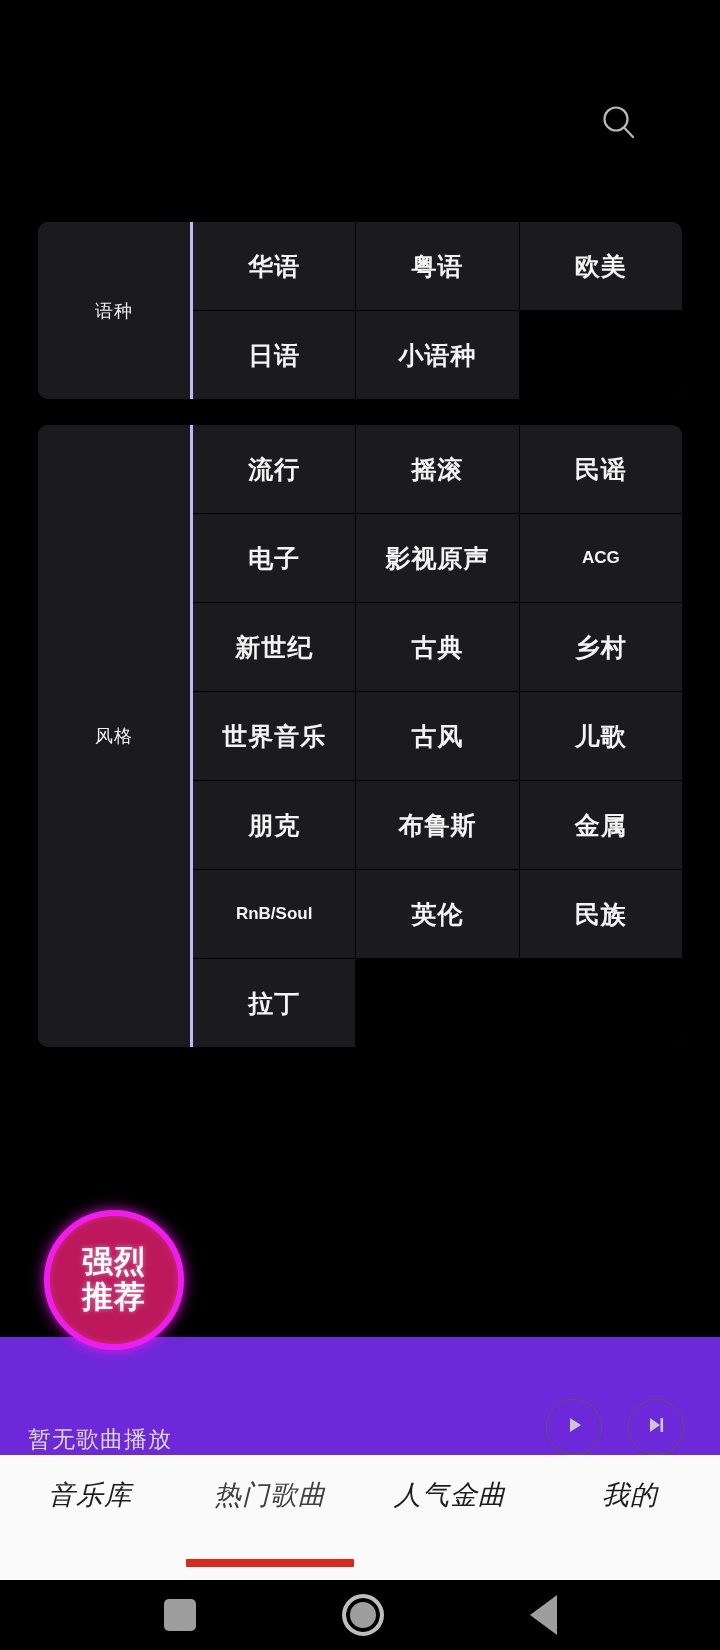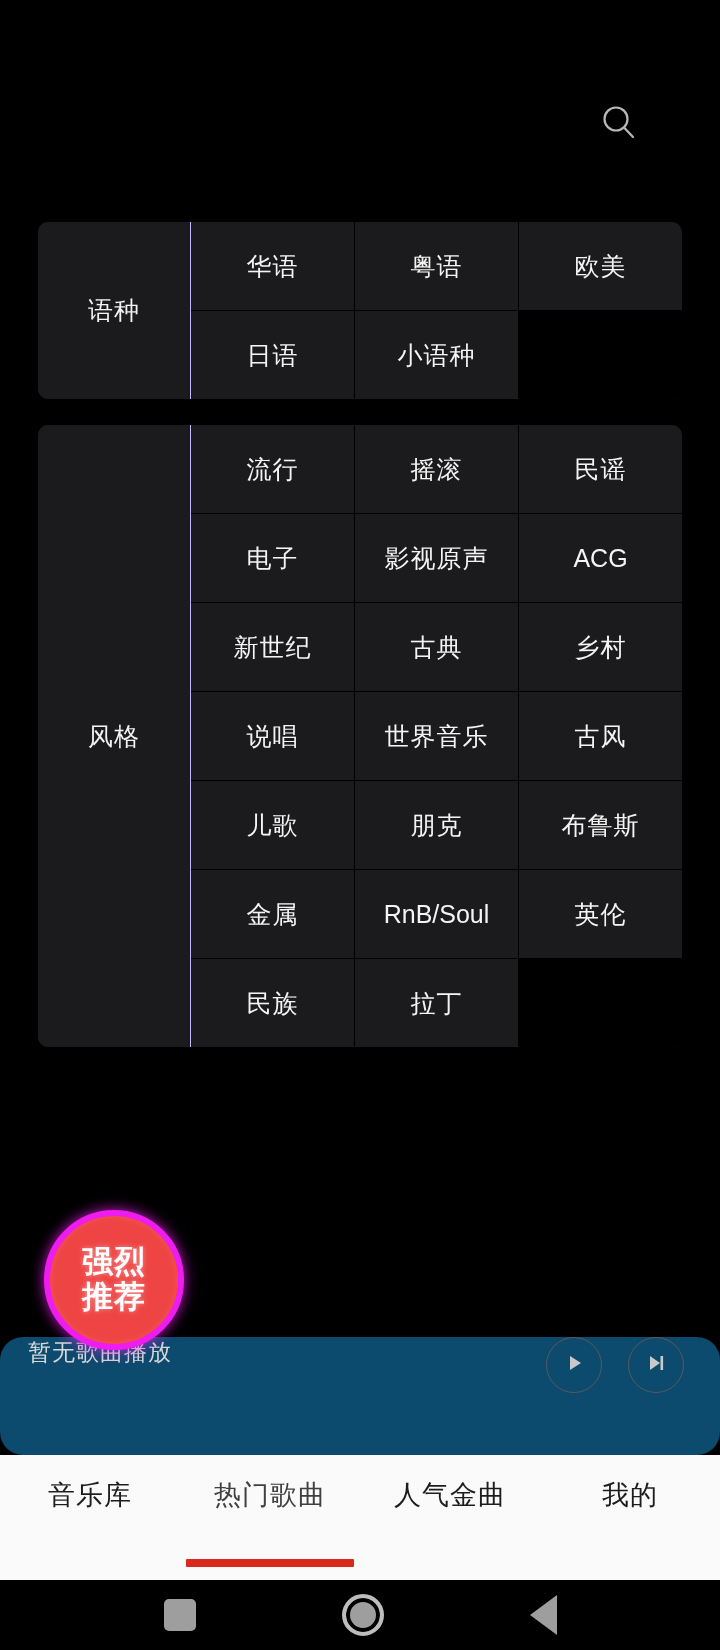--- a/index.html
+++ b/index.html
@@ -32,82 +32,82 @@
   .section {
     margin:0 38px 26px 38px;
     background:#1b1b1d;
     border-radius:10px;
     display:flex;
     overflow:hidden;
   }
   .section-label {
     width:152px; flex:0 0 152px;
     display:flex; align-items:center; justify-content:center;
-    color:#f2f2f2; font-size:25px; letter-spacing:1px;
+    color:#f2f2f2; font-size:18px; letter-spacing:1px;
     background:#1b1b1d;
   }
   .section-grid {
     flex:1 1 auto;
     display:grid;
     grid-template-columns:repeat(3,1fr);
     background:#000;
     gap:1px;
-    border-left:1px solid #c4b5fd;
+    border-left:3px solid #c4b5fd;
+    font-weight:bold;
   }
   .cell {
     background:#1b1b1d;
     height:88px;
     display:flex; align-items:center; justify-content:center;
     color:#f4f4f4; font-size:25px; letter-spacing:1px;
     white-space:nowrap;
   }
-  .cell.latin { font-size:25px; letter-spacing:0; }
+  .cell.latin { font-size:17px; letter-spacing:0; }
 
   
   .badge {
     position:absolute; left:44px; top:1210px;
     width:140px; height:140px; border-radius:50%;
-    background:#ef4444;
+    background:#be185d;
     border:6px solid #ef1cef;
     box-shadow:0 0 14px rgba(239,28,239,.85), inset 0 0 6px rgba(255,255,255,.12);
     display:flex; flex-direction:column;
     align-items:center; justify-content:center;
     color:#fff; font-weight:bold; font-size:31px; line-height:1.12;
     letter-spacing:1px;
     text-shadow:0 0 5px rgba(255,255,255,.45);
     z-index:40;
   }
 
   
   .player {
     position:absolute; left:0; top:1337px; width:720px; height:118px;
-    background:#0c4a6e;
-    display:flex; align-items:flex-start;
+    background:#6d28d9;
+    display:flex; align-items:flex-end;
     z-index:20;
-    border-radius:23px;
   }
   .player-title {
     margin-left:28px;
     color:#d8d8d8; font-size:23px; letter-spacing:1px;
   }
   .player-controls {
     margin-left:auto; margin-right:36px;
     display:flex; align-items:center; gap:26px;
   }
   .ctrl {
     width:56px; height:56px; border-radius:50%;
     border:1.6px solid #5a5a5a;
     display:flex; align-items:center; justify-content:center;
   }
 
   
   .tabbar {
     position:absolute; left:0; top:1455px; width:720px; height:125px;
     background:#fafafa;
-    display:flex; align-items:flex-start;
+    display:flex; align-items:flex-start;font-style:italic;
   }
   .tab {
     flex:1 1 0;
     position:relative;
     height:125px;
     display:flex; align-items:flex-start; justify-content:center;
     padding-top:22px;
   }
   .tab span.tab-label {
     font-size:27px; color:#1d1d1d; letter-spacing:1px;
@@ -173,21 +173,20 @@
       <div class="section-grid">
         <div class="cell">流行</div>
         <div class="cell">摇滚</div>
         <div class="cell">民谣</div>
         <div class="cell">电子</div>
         <div class="cell">影视原声</div>
         <div class="cell latin">ACG</div>
         <div class="cell">新世纪</div>
         <div class="cell">古典</div>
         <div class="cell">乡村</div>
-        <div class="cell">说唱</div>
         <div class="cell">世界音乐</div>
         <div class="cell">古风</div>
         <div class="cell">儿歌</div>
         <div class="cell">朋克</div>
         <div class="cell">布鲁斯</div>
         <div class="cell">金属</div>
         <div class="cell latin">RnB/Soul</div>
         <div class="cell">英伦</div>
         <div class="cell">民族</div>
         <div class="cell">拉丁</div>

